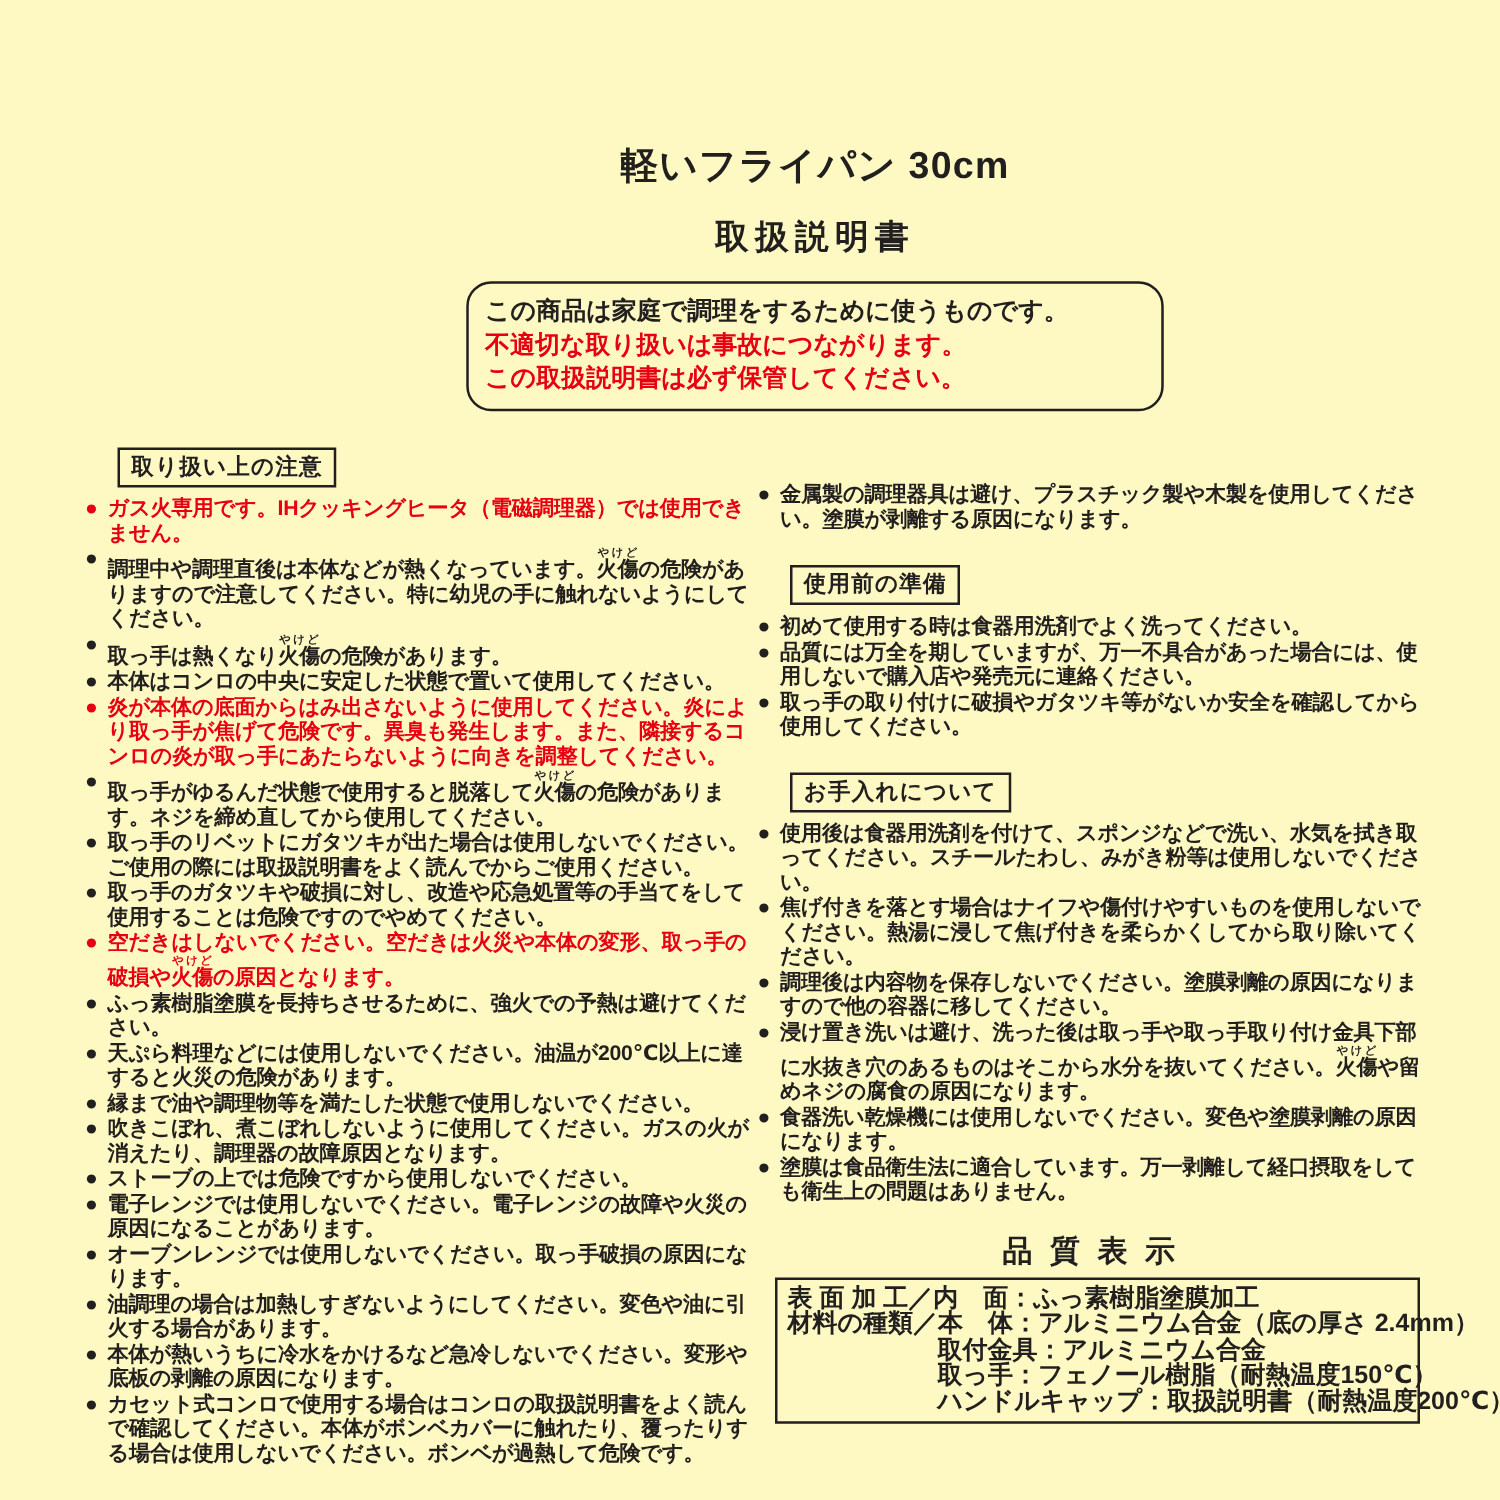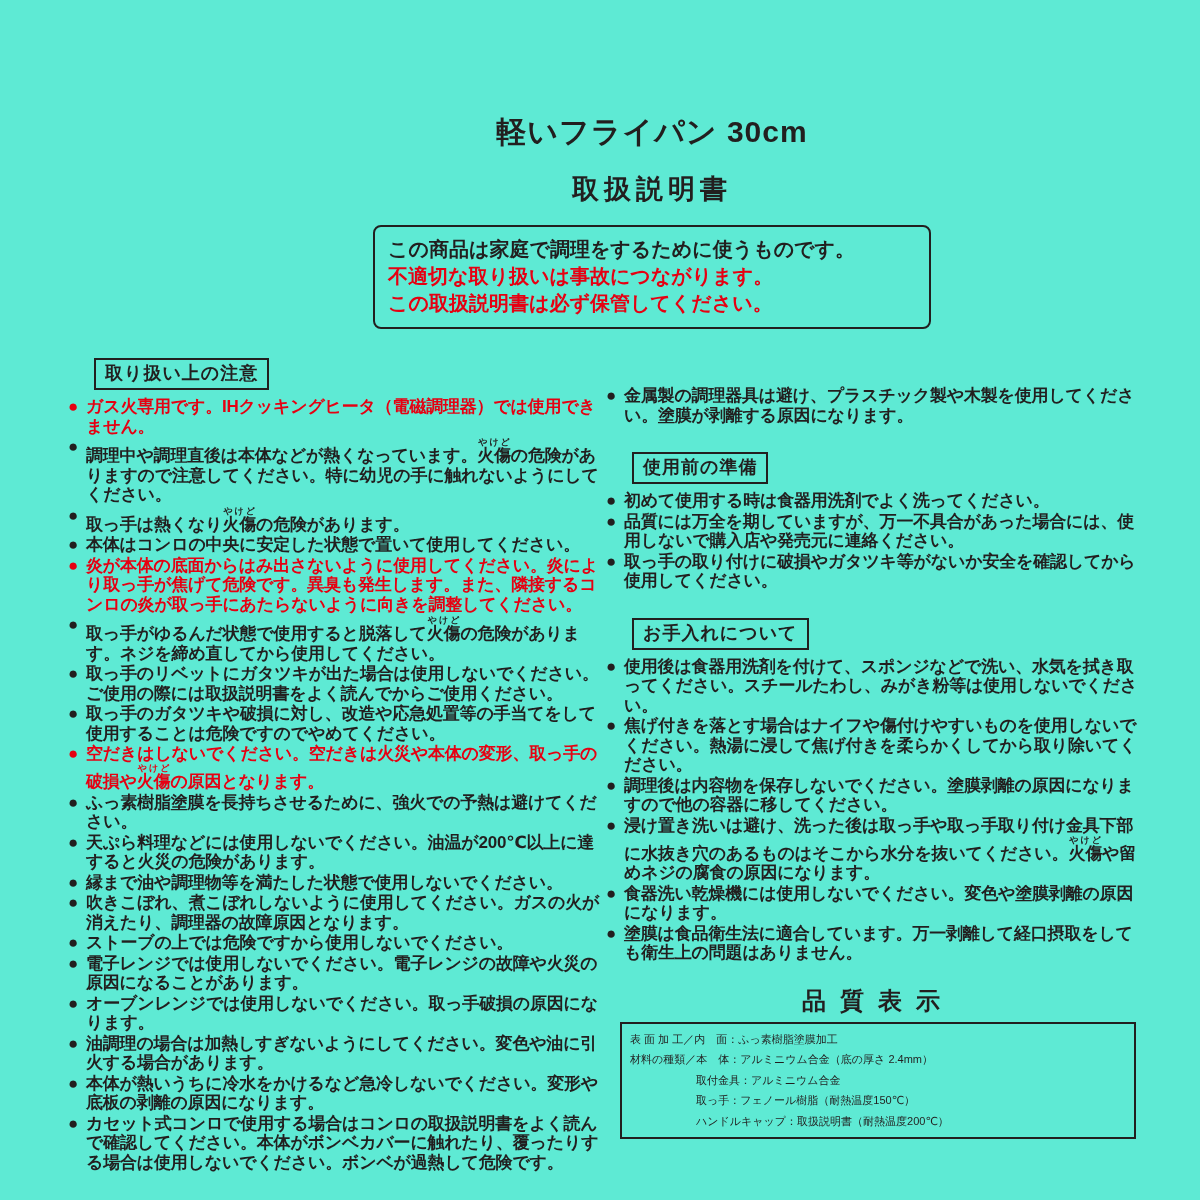--- a/index.html
+++ b/index.html
@@ -6,28 +6,28 @@
     --ink:#221f1f;
     --red:#e60012;
   }
   html,body{margin:0;padding:0;background:#ffffff;}
   body{
     width:1200px;height:1200px;overflow:hidden;position:relative;
     font-family:"Liberation Sans","DejaVu Sans",sans-serif;
     color:var(--ink);
     -webkit-font-smoothing:antialiased;
   }
-  .page{position:absolute;inset:0;background:#5eead4;}
+  .page{position:absolute;inset:0;background:#fef9c3;}
 
   
   .header{position:absolute;left:373px;top:112px;width:558px;text-align:center;}
   .product-title{font-size:30px;font-weight:bold;letter-spacing:1px;margin:0 0 18px 0;}
   .doc-title{font-size:27px;font-weight:bold;letter-spacing:5px;margin:0 0 18px 0;}
   .notice-box{
-    border:2.5px solid var(--ink);border-radius:8px;
+    border:2.5px solid var(--ink);border-radius:20px;
     text-align:left;padding:9px 13px 10px 13px;
     font-size:20px;font-weight:bold;line-height:27px;
   }
   .notice-line{margin:0;white-space:nowrap;}
   .notice-line.red{color:var(--red);}
 
   
   .col{position:absolute;top:358px;width:535px;}
   .col-left{left:68px;}
   .col-right{left:606px;top:386px;width:536px;}
@@ -52,21 +52,21 @@
 
   
   .quality{margin-top:22px;margin-left:14px;width:516px;}
   .q-title{
     text-align:center;font-size:24px;font-weight:bold;
     letter-spacing:14px;margin:0 0 5px 0;
   }
   .q-box{
     border:2px solid var(--ink);
     padding:5px 8px 6px 8px;
-    font-size:11px;font-weight:400;line-height:20.5px;
+    font-size:20px;font-weight:700;line-height:20.5px;
   }
   .q-row{white-space:nowrap;}
 </style>
 </head>
 <body>
 
 <div class="page">
 
   <div class="header">
     <h1 class="product-title">軽いフライパン 30cm</h1>

